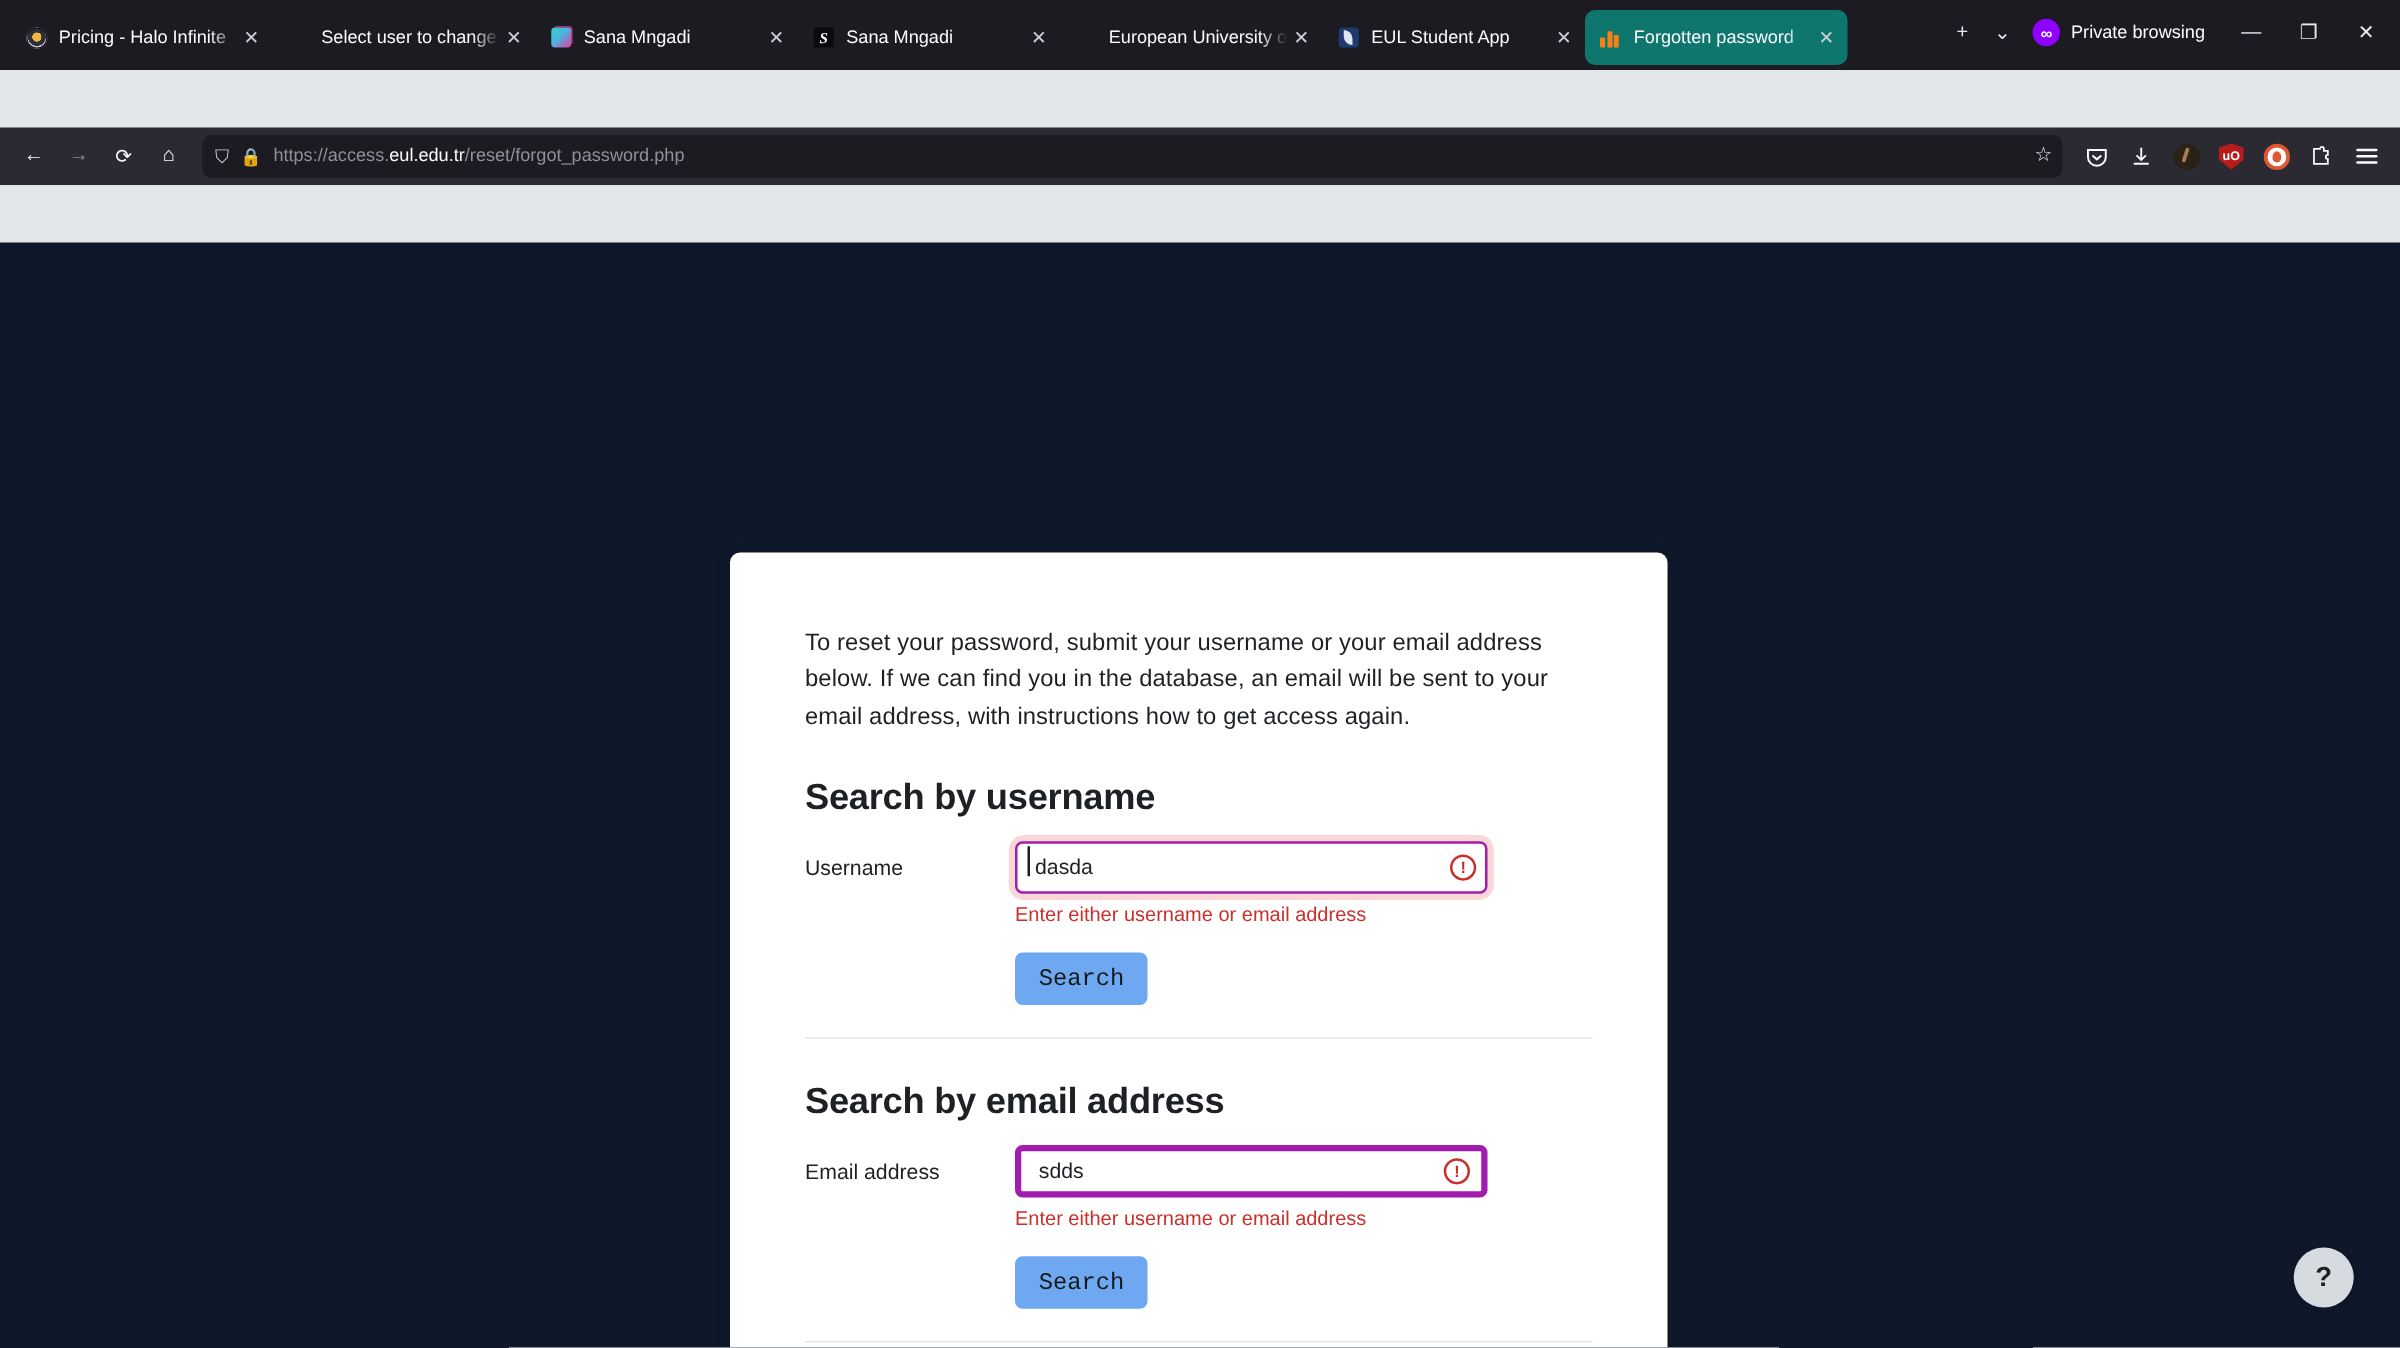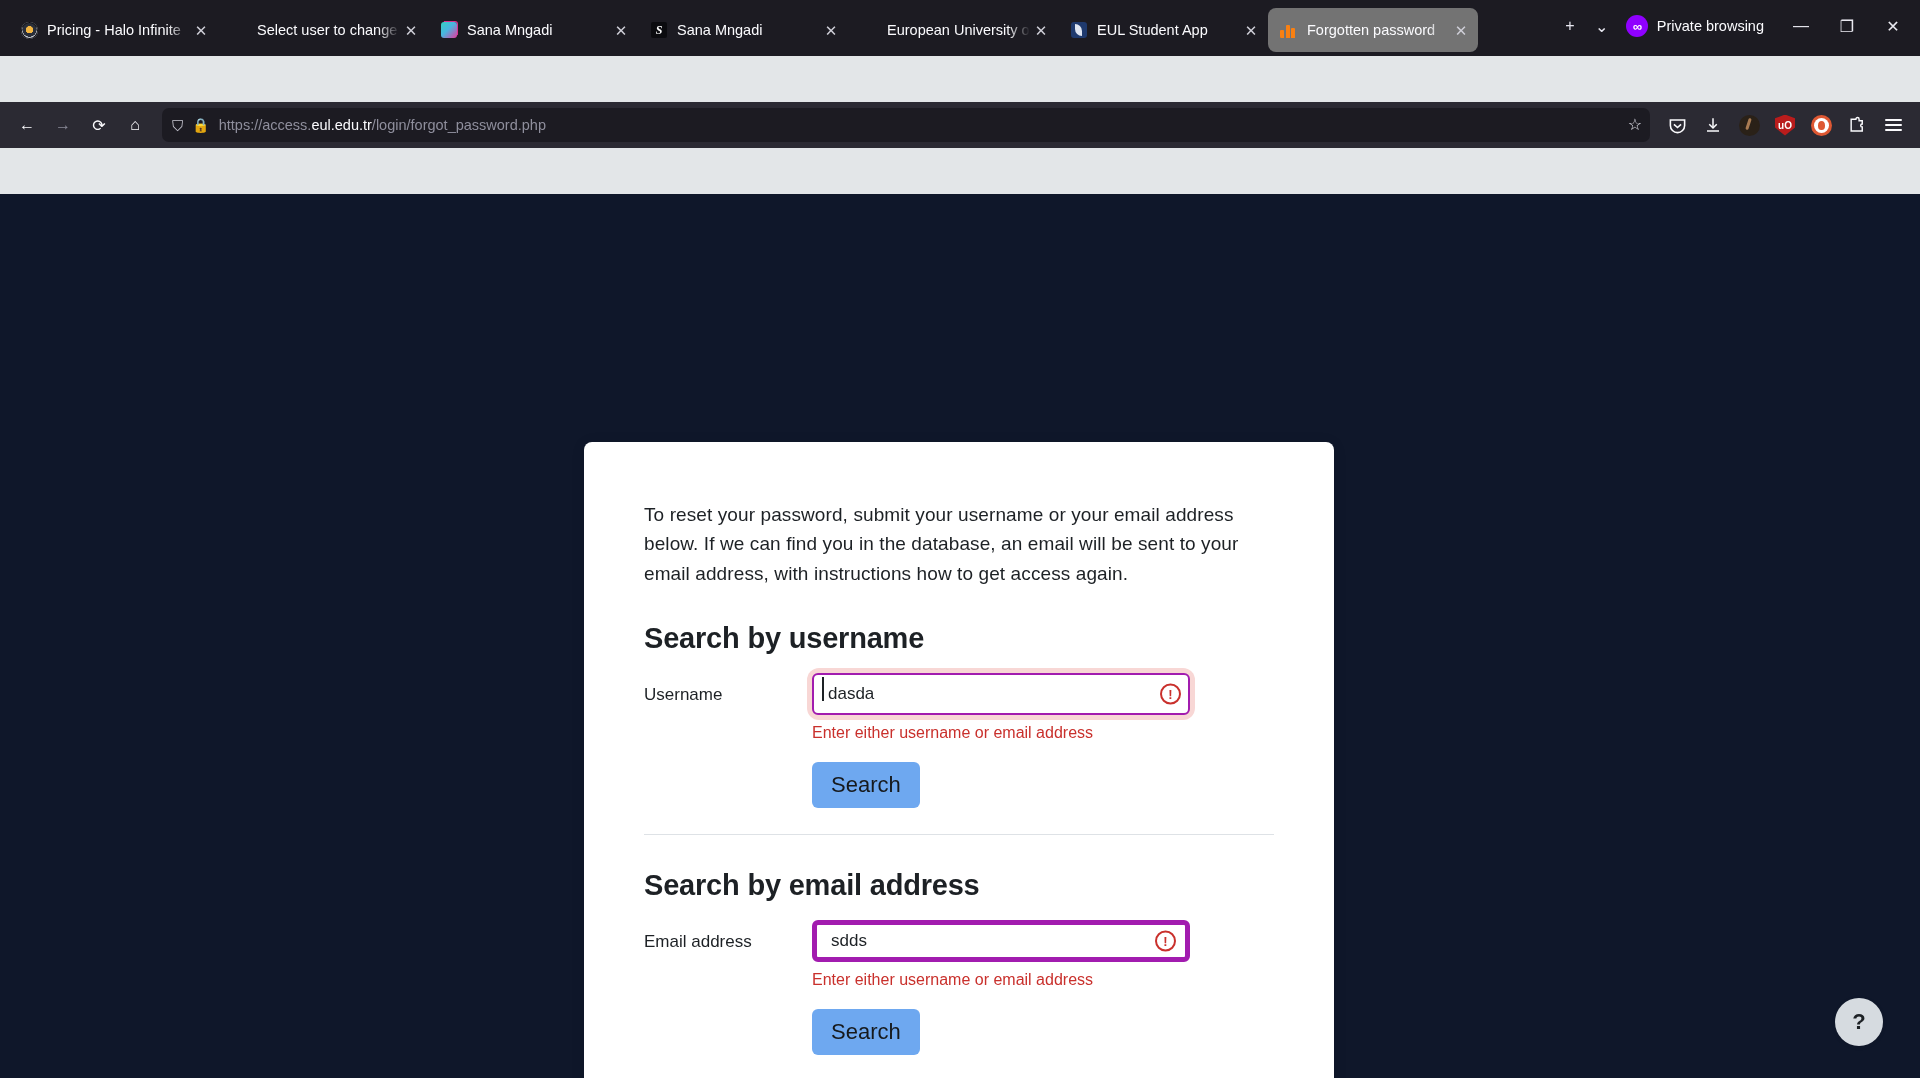--- a/index.html
+++ b/index.html
@@ -18,21 +18,21 @@
     padding: 0 0 0 8px; position: relative; flex: none;
   }
   .tabs-row { display: flex; align-items: flex-end; height: 56px; flex: 1; min-width: 0; }
 
   .tab {
     display: flex; align-items: center; height: 44px; margin-bottom: 4px;
     padding: 0 6px 0 12px; border-radius: 8px 8px 8px 8px;
     min-width: 70px; max-width: 210px; flex: 1 1 190px; position: relative;
     color: #fbfbfe;
   }
-  .tab.active { background: #737373; }
+  .tab.active { background: #0f766e; }
   .tab-favicon {
     width: 18px; height: 18px; flex: none; margin-right: 9px; border-radius: 3px;
     display: flex; align-items: center; justify-content: center; overflow: hidden;
   }
   .tab-title {
     font-size: 14.5px; color: #fbfbfe; white-space: nowrap; overflow: hidden;
     flex: 1; min-width: 0;
     -webkit-mask-image: linear-gradient(to right, #000 calc(100% - 22px), transparent 100%);
     mask-image: linear-gradient(to right, #000 calc(100% - 22px), transparent 100%);
   }
@@ -133,22 +133,22 @@
   .err-icon {
     position:absolute; right:14px; top:50%; transform:translateY(-50%);
     width:21px; height:21px; border:2px solid #c9302c; border-radius:50%;
     display:flex; align-items:center; justify-content:center;
     color:#c9302c; font:700 13px "Liberation Sans",sans-serif; line-height:1;
   }
   .err-msg { font-size:16px; color:#c9302c; margin-top:9px; }
 
   .btn-search {
     margin-top: 20px; background:#6ea8f0; border:none; border-radius:6px;
-    color:#16191c; font-size:22px; padding: 10px 19px; cursor:pointer;
-    font-family:Liberation Sans, sans-serif;
+    color:#16191c; font-size:19px; padding: 10px 19px; cursor:pointer;
+    font-family:Liberation Mono, monospace;
   }
 
   .divider { height:1px; background:#dee2e6; margin: 26px 0 0 0; }
 
   .help-fab {
     position:absolute; right:37px; bottom:32px; width:48px; height:48px;
     border-radius:50%; background:#d6dbe0; display:flex; align-items:center;
     justify-content:center; color:#1d2125; font: 700 22px "Liberation Sans", sans-serif;
     box-shadow: 0 1px 4px rgba(0,0,0,.10);
   }
@@ -243,21 +243,21 @@
 
   <div class="navbar">
     <div class="nav-icon">←</div>
     <div class="nav-icon dim">→</div>
     <div class="nav-icon">⟳</div>
     <div class="nav-icon">⌂</div>
 
     <div class="urlbar">
       <span style="color:#c8c8d2;font-size:15px;line-height:1;">⛉</span>
       <span style="color:#c8c8d2;font-size:14px;line-height:1;">🔒</span>
-      <span class="url-text"><span class="scheme">https://access.</span><b>eul.edu.tr</b><span>/login/forgot_password.php</span></span>
+      <span class="url-text"><span class="scheme">https://access.</span><b>eul.edu.tr</b><span>/reset/forgot_password.php</span></span>
       <span style="color:#e6e6ef;font-size:16px;line-height:1;">☆</span>
     </div>
 
     <div class="toolbar-right">
       <div class="ext-icon">
         <svg width="19" height="19" viewBox="0 0 24 24" fill="none" stroke="#fbfbfe" stroke-width="2">
           <path d="M3 5h18v7a9 9 0 0 1-18 0z"></path>
             <path d="M7.5 10.5 12 14.5l4.5-4"></path>
         </svg>
       </div>

